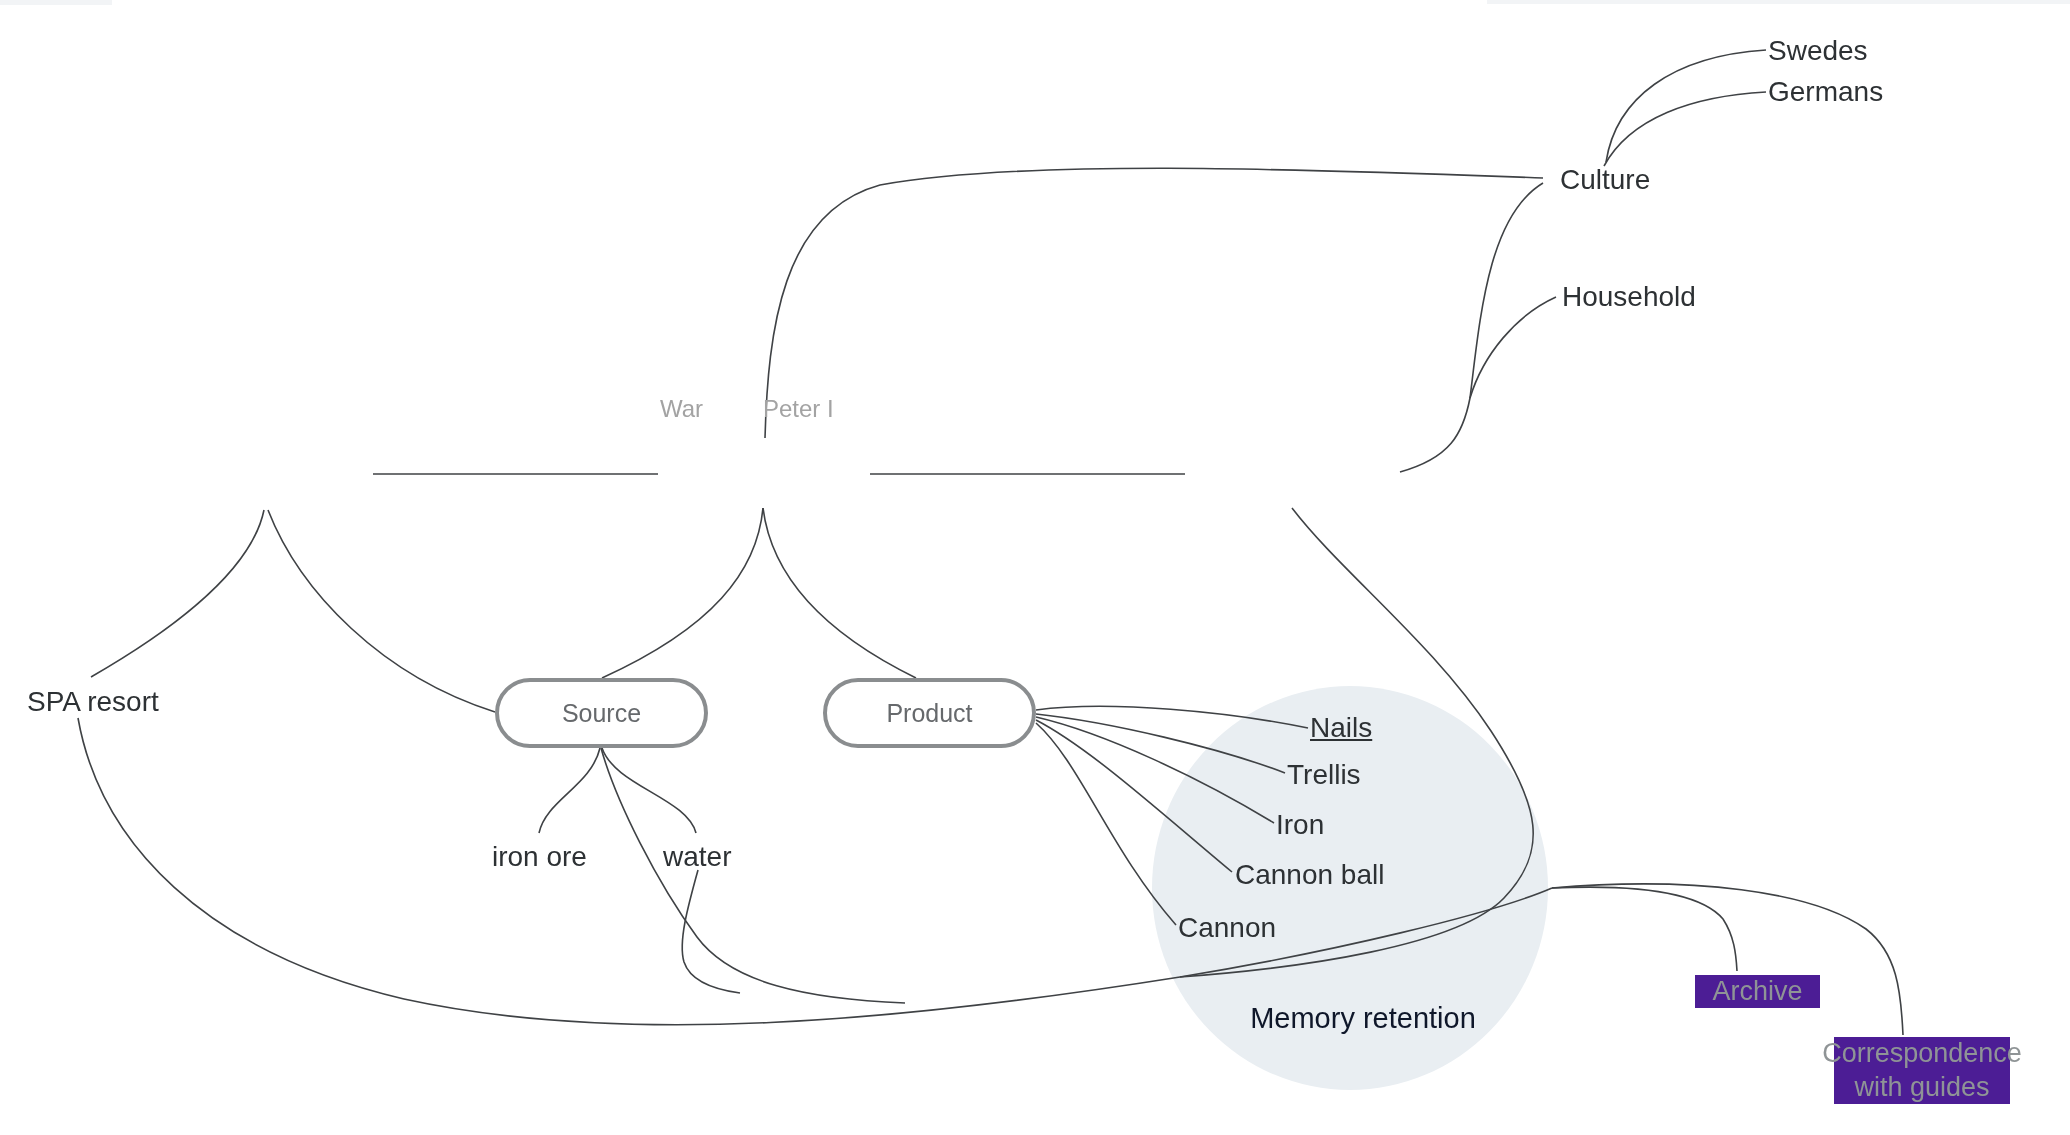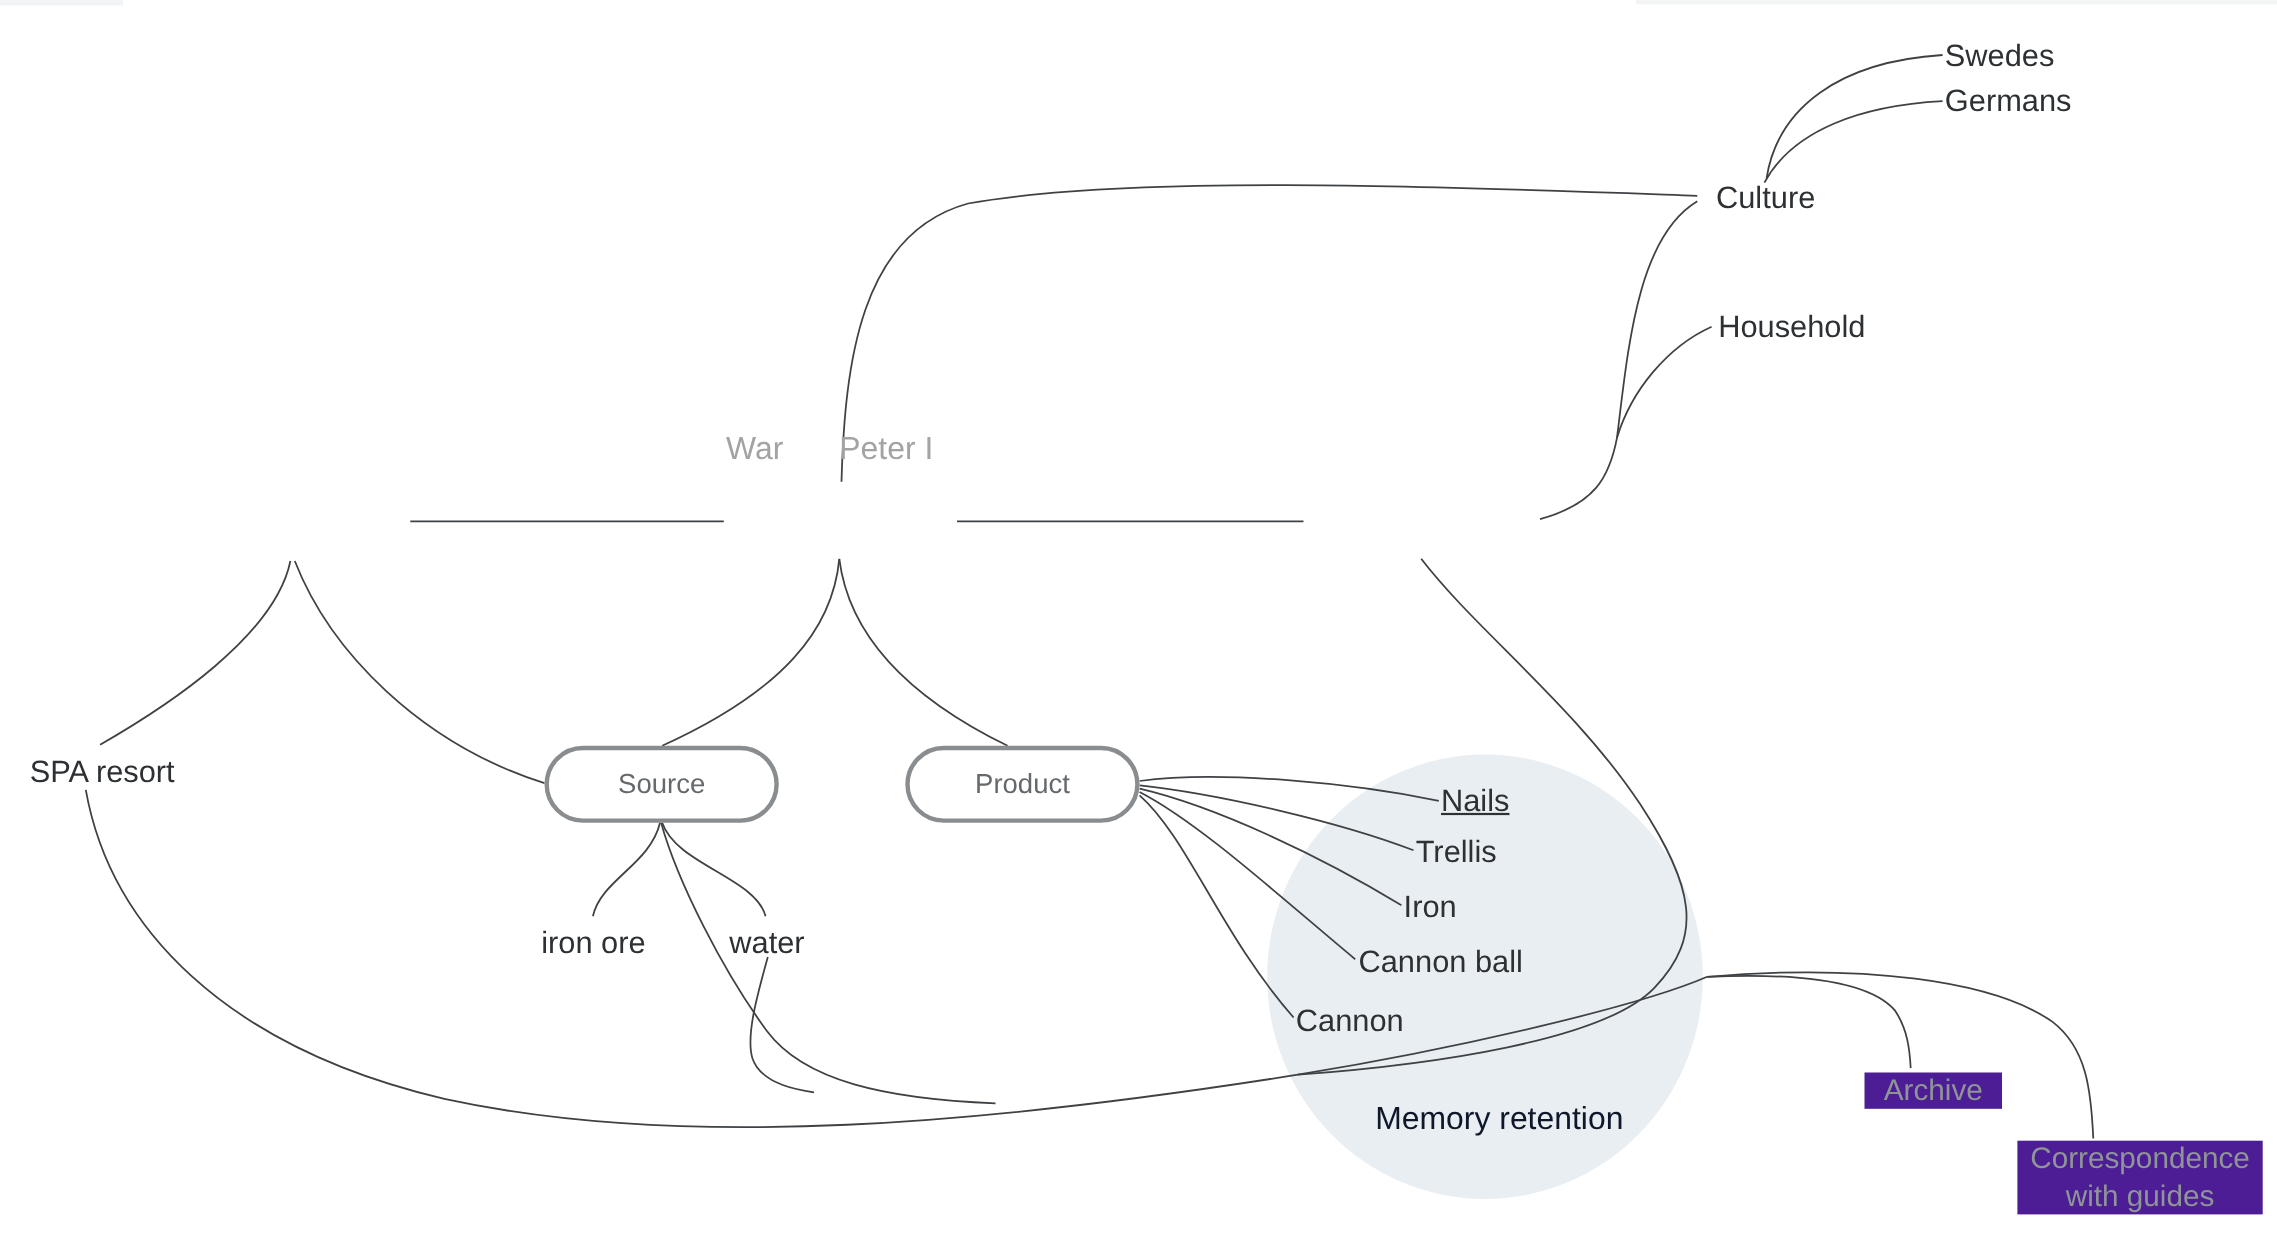--- a/index.html
+++ b/index.html
@@ -16,21 +16,21 @@
     display:flex; align-items:center; justify-content:center;
     font-size:25px; color:#66696c; cursor:default;
   }
   .node.central { color:#3c4043; }
   .lbl {
     position:absolute; white-space:nowrap; line-height:1;
     font-size:28px; color:#2d3134; transform:translateY(-50%);
   }
   .ghost {
     position:absolute; white-space:nowrap; line-height:1;
-    font-size:29px; color:#a3a3a3; transform:translateY(-50%);
+    font-size:24px; color:#a3a3a3; transform:translateY(-50%);
   }
   .zone-label {
     position:absolute; white-space:nowrap; line-height:1;
     font-size:29px; color:#0f172a; transform:translate(-50%,-50%);
   }
   .floatbox {
     position:absolute; box-sizing:border-box; background:#4c1d95;
     color:#8f9496; font-size:27px; line-height:1.25; text-align:center;
     display:flex; flex-direction:column; align-items:center; justify-content:center;
   }
@@ -93,18 +93,18 @@
   <div class="lbl" style="left:1287px; top:775px;">Trellis</div>
   <div class="lbl" style="left:1276px; top:825px;">Iron</div>
   <div class="lbl" style="left:1235px; top:875px;">Cannon ball</div>
   <div class="lbl" style="left:1178px; top:928px;">Cannon</div>
 
   <div class="zone-label" style="left:1363px; top:1018px;">Memory retention</div>
 
   <div class="floatbox" style="left:1695px; top:975px; width:125px; height:33px;">
     <span>Archive</span>
   </div>
-  <div class="floatbox" style="left:1834px; top:1037px; width:223px; height:67px;">
+  <div class="floatbox" style="left:1834px; top:1037px; width:176px; height:67px;">
     <span>Correspondence</span>
     <span>with guides</span>
   </div>
 
 </div>
 
 </body></html>

